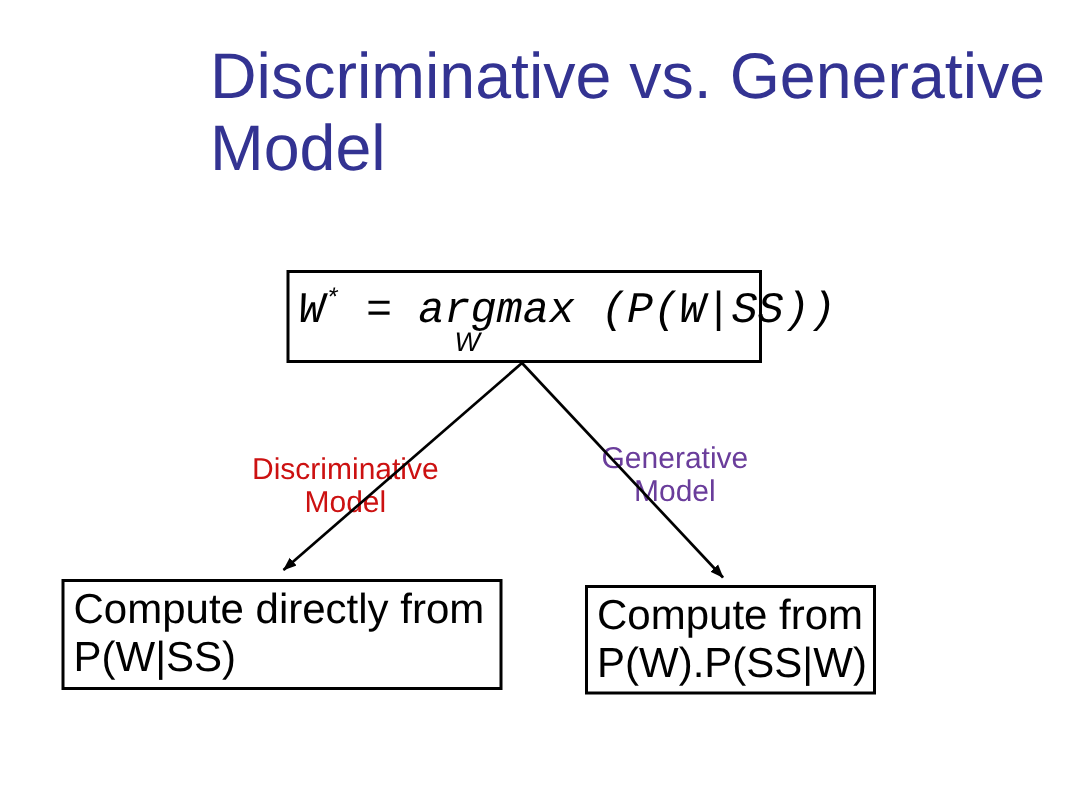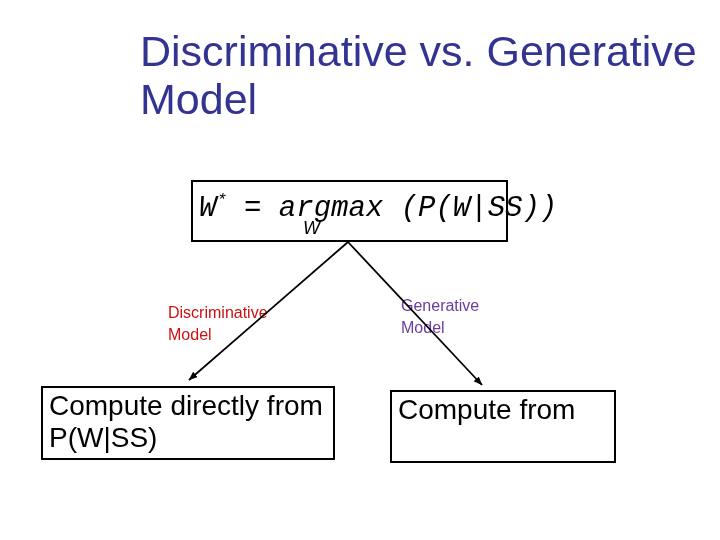--- a/index.html
+++ b/index.html
@@ -65,23 +65,24 @@
     position: absolute;
     left: 0;
     top: 0;
     width: 720px;
     height: 540px;
     z-index: 3;
     pointer-events: none;
   }
   .branch-label {
     position: absolute;
-    font-size: 16px;
+    font-size: 20px;
     line-height: 22px;
     z-index: 1;
+    text-align: center;
   }
   .branch-label.left {
     left: 168px;
     top: 302px;
     color: var(--color-discriminative, #cc1111);
   }
   .branch-label.right {
     left: 401px;
     top: 295px;
     color: var(--color-generative, #6a3d9b);
@@ -100,21 +101,21 @@
   }
   .result-box.left {
     left: 41px;
     top: 386px;
     width: 294px;
     height: 74px;
   }
   .result-box.right {
     left: 390px;
     top: 390px;
-    width: 226px;
+    width: 194px;
     height: 73px;
   }
   .italic-line {
   }
 </style>
 </head>
 <body>
 
 <div class="slide">
 
@@ -148,15 +149,16 @@
     <div>Model</div>
   </div>
 
   <div class="result-box left">
     <div>Compute directly from</div>
     <div class="italic-line">P(W|SS)</div>
   </div>
 
   <div class="result-box right">
     <div>Compute from</div>
+    <div class="italic-line">P(W).P(SS|W)</div>
   </div>
 
 </div>
 
 </body></html>

